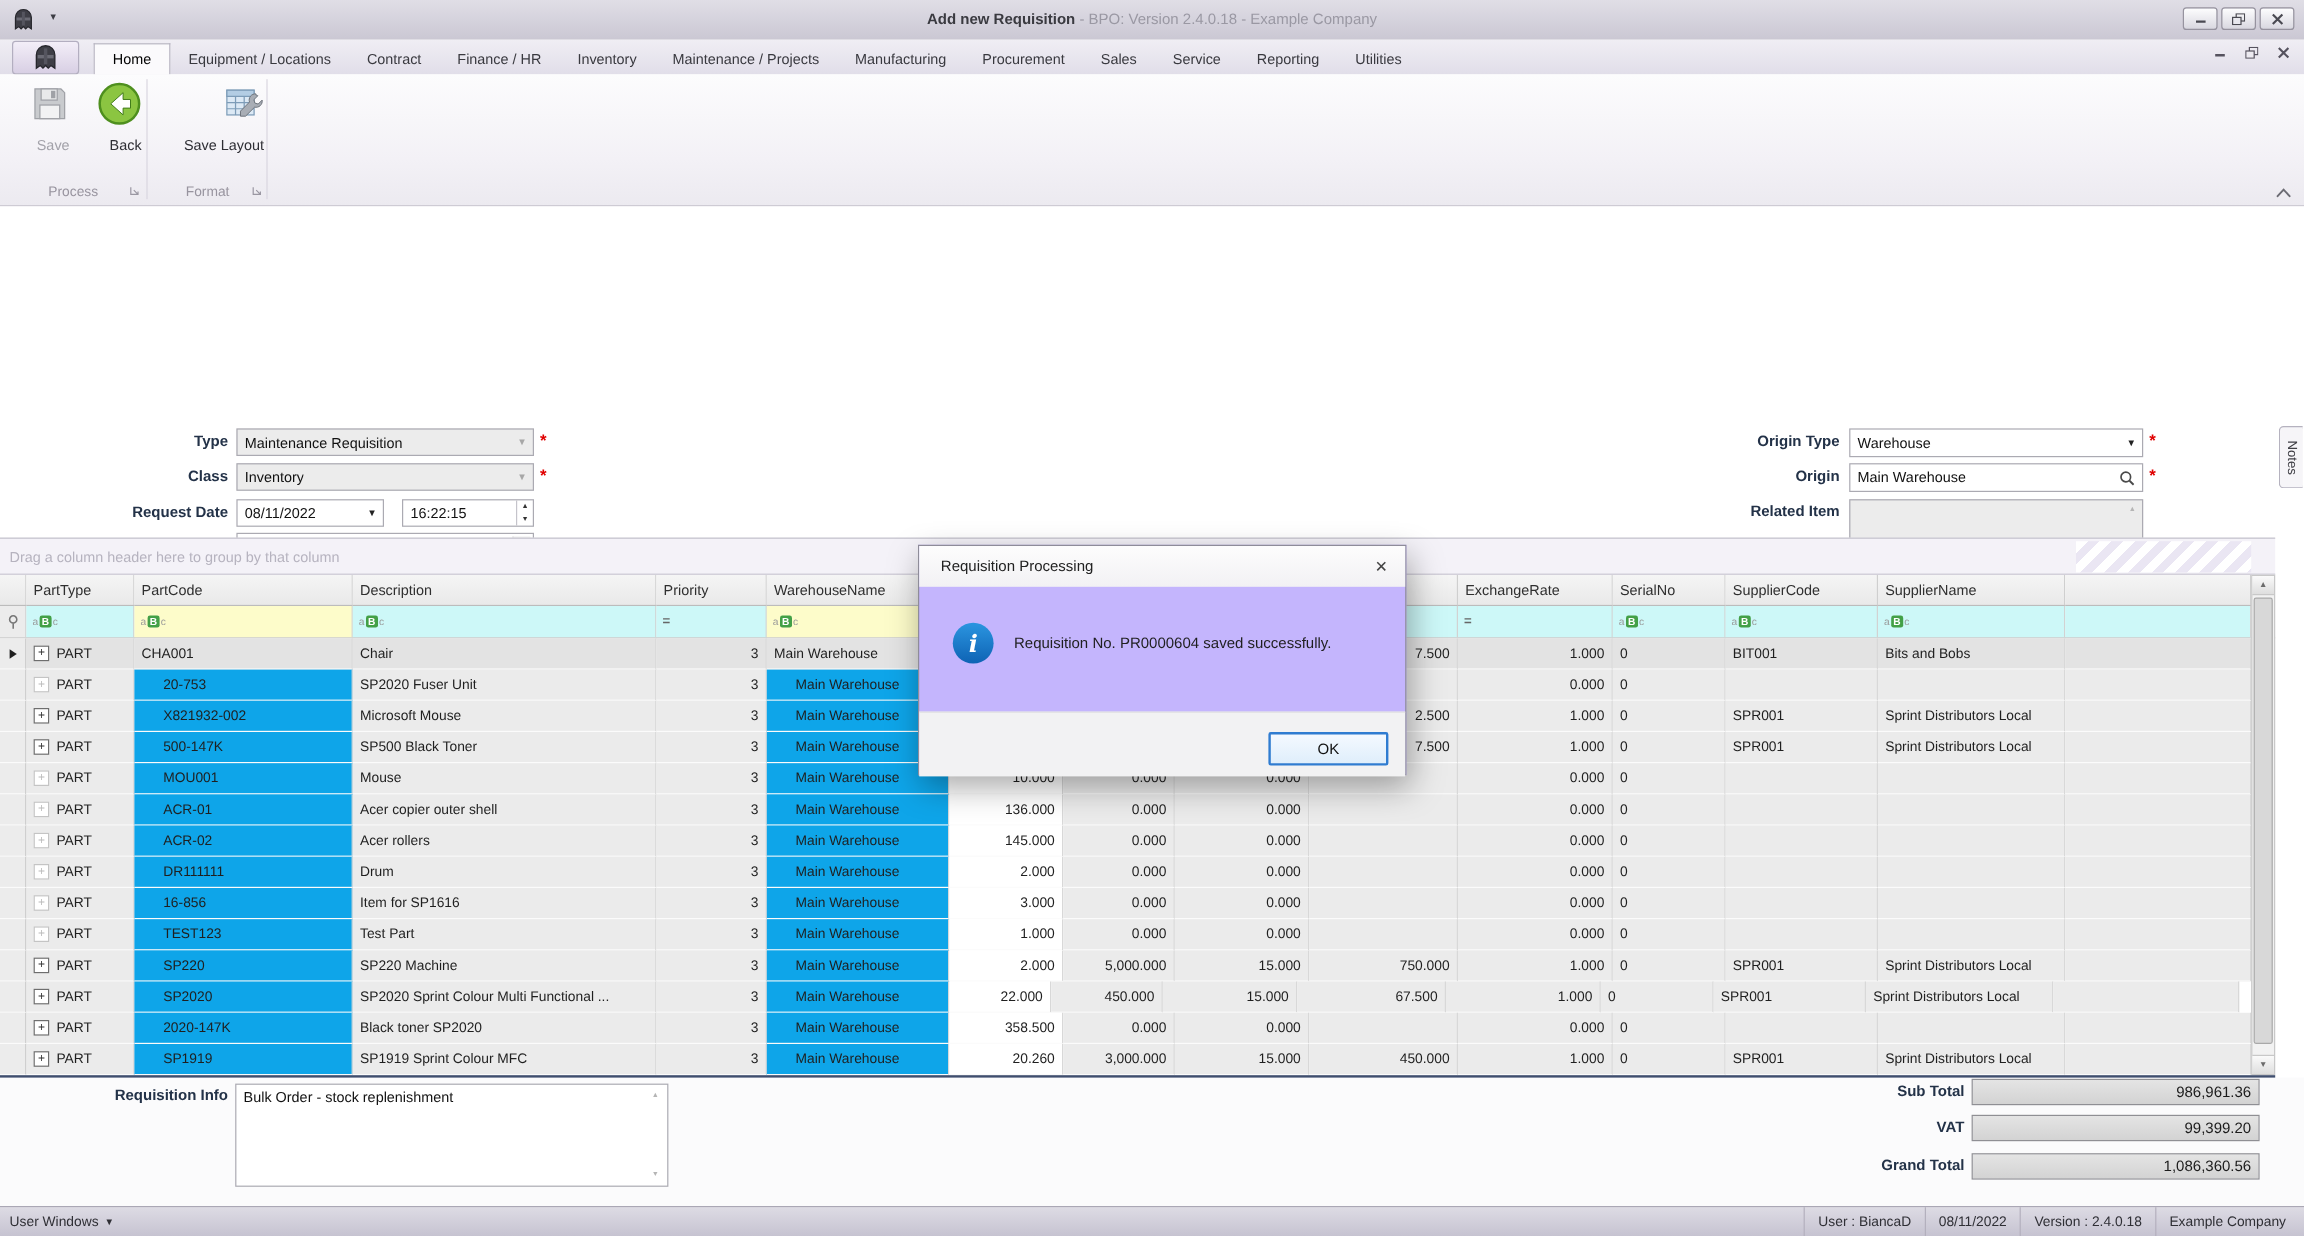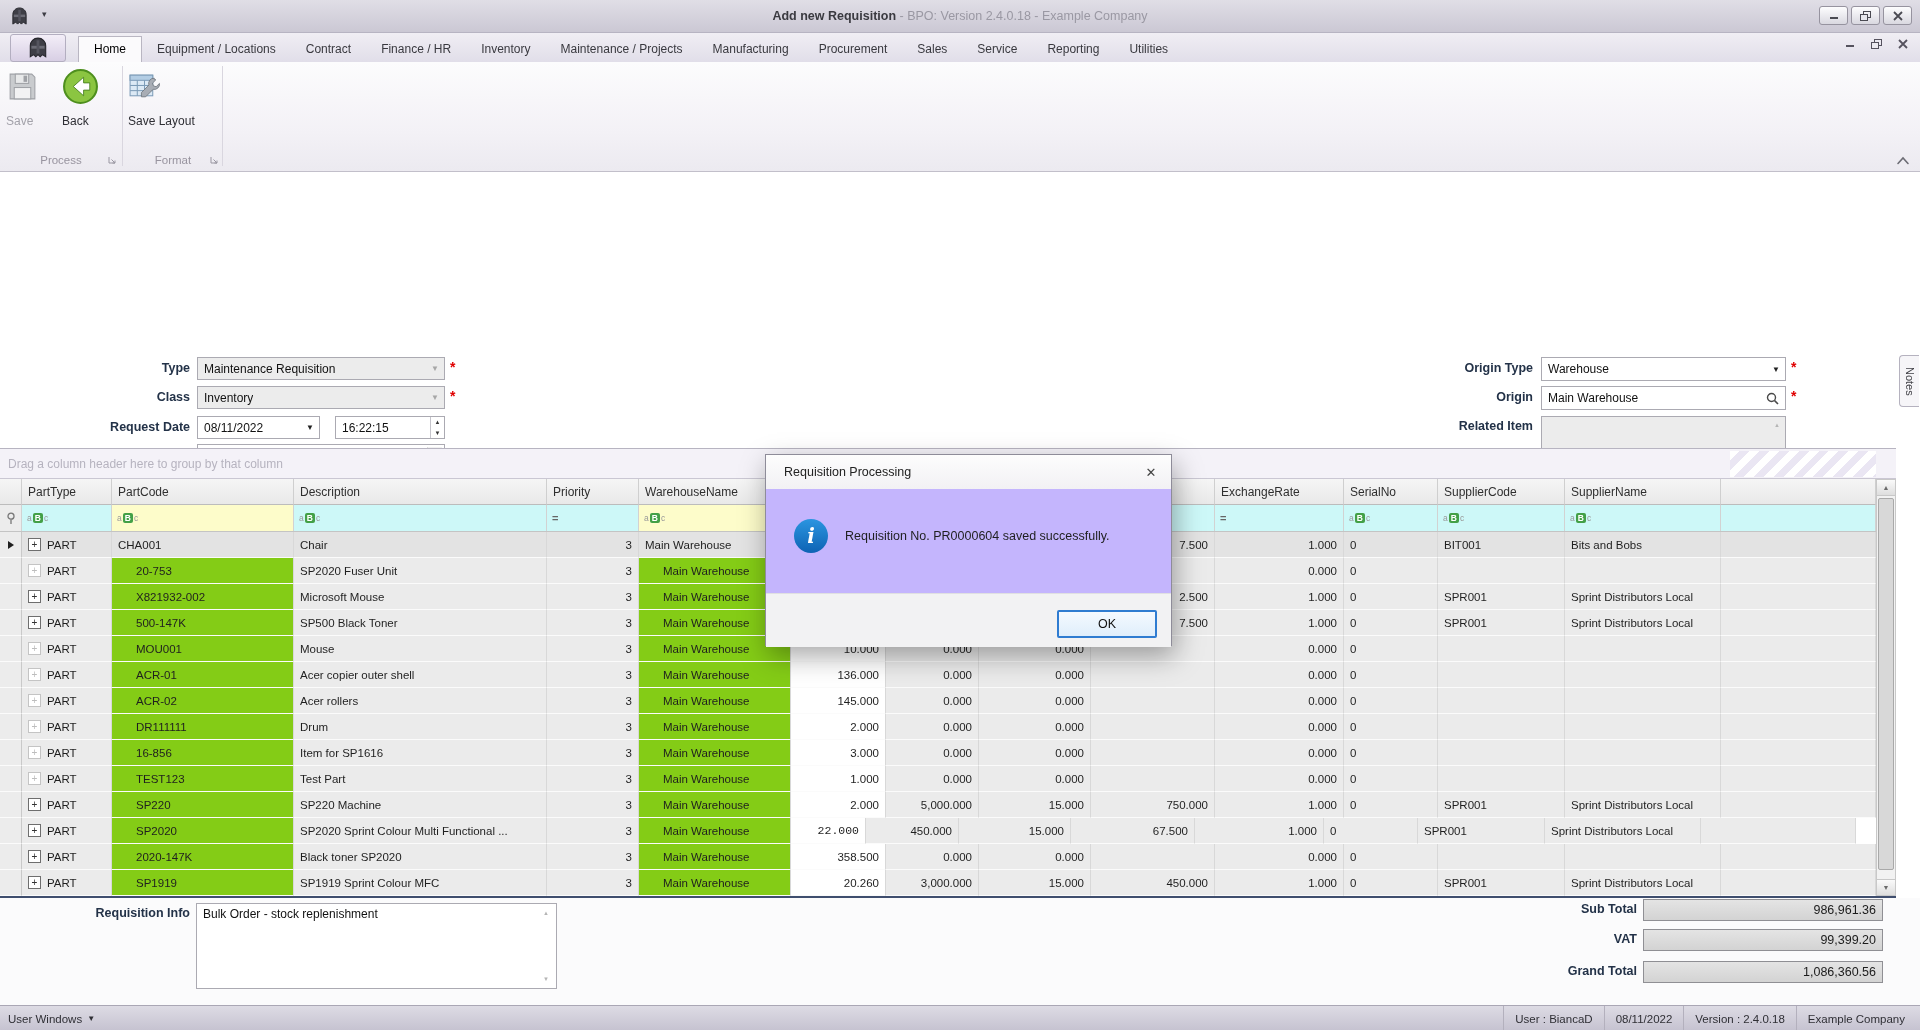--- a/index.html
+++ b/index.html
@@ -29,21 +29,21 @@
   .tabs { position:absolute; left:78px; top:0; height:29px; display:flex; align-items:flex-end; }
   .tab { padding:5px 15px 6px 15px; font-size:12px; color:#39393f; white-space:nowrap; }
   .tab.active { background:#fbfafc; border:1px solid #b9b6c2; border-bottom:none; color:#000; }
   .winbtns-sm { position:absolute; right:12px; top:6px; display:flex; gap:16px; }
   .winbtns-sm svg { display:block; }
 
   
   .ribbon { position:absolute; left:0; top:62px; width:1920px; height:110px;
     background:linear-gradient(#fcfcfd,#f3f1f6 65%,#eceaf0); border-bottom:1px solid #c2bfca; }
   .rb-btn { position:absolute; top:4px; height:86px; display:flex; flex-direction:column;
-    align-items:flex-start; justify-content:flex-start; border-radius:3px; }
+    align-items:flex-end; justify-content:flex-start; border-radius:3px; }
   .rb-icon { height:40px; display:flex; align-items:center; justify-content:center; }
   .rb-label { font-size:12px; color:#2e2e34; margin-top:8px; white-space:nowrap; }
   .rb-btn.disabled .rb-label { color:#a3a2aa; }
   .vsep { position:absolute; top:4px; height:100px; width:1px; background:#d9d6df; }
   .grp { position:absolute; top:90px; height:16px; display:flex; align-items:center; justify-content:center;
     font-size:11.5px; color:#98949f; }
   .grp .launcher { position:absolute; right:2px; bottom:2px; }
   .collapse-btn { position:absolute; left:1892px; top:90px; width:22px; height:16px;
     display:flex; align-items:center; justify-content:center; }
 
@@ -95,21 +95,21 @@
   .fcell.yellow { background:#fdfcca; }
   .fcell.ind { width:22px; background:#ececec; justify-content:center; padding:0; }
   .fz { display:inline-flex; align-items:center; }
   .fz i { font-style:normal; font-size:8.5px; color:#999; }
   .fz b { font-size:8.5px; background:#43a047; color:#fff; border-radius:2px; padding:0 2px; margin:0 1px; }
   .eq { font-size:11px; color:#666; font-weight:bold; }
   .grow { display:flex; height:26px; }
   .dcell { flex-shrink:0; font-size:11.5px; color:#1f1f1f; display:flex; align-items:center;
     padding:0 6px; border-right:1px solid #d8d8d8; border-bottom:1px solid #fbfbfb;
     overflow:hidden; white-space:nowrap; }
-  .dcell.grey { background:#ebebeb; } .dcell.yellow { background:#84cc16;padding-left:24px; }
+  .dcell.grey { background:#ebebeb; } .dcell.yellow { background:#0ea5e9;padding-left:24px; }
   .dcell.white { background:#fff; } .dcell.selc { background:#e3e3e3; }
   .dcell.ar { justify-content:flex-end; }
   .dcell.ind { width:22px; background:#ececec; justify-content:center; padding:0; border-right:1px solid #c9c9c9; }
   .exp { width:13px; height:13px; border:1px solid; display:inline-flex; align-items:center;
     justify-content:center; font-size:10px; line-height:1; margin-right:6px; background:#fff; flex-shrink:0; }
   .exp.dark { border-color:#6e6e6e; color:#333; }
   .exp.light { border-color:#c4c4c4; color:#bdbdbd; }
   .rowmark { width:0; height:0; border-left:6px solid #1f1f1f; border-top:4px solid transparent;
     border-bottom:4px solid transparent; }
   .vscroll { position:absolute; left:1876px; top:30px; width:20px; height:417px; background:#f2f2f2;
@@ -676,21 +676,21 @@
           <div class="dcell grey" style="width: 156px;">Sprint Distributors Local</div>
           <div class="dcell grey" style="width: 155px;"></div>
         </div>
         <div class="grow">
           <div class="dcell ind"></div>
           <div class="dcell grey" style="width: 90px;"><span class="exp dark">+</span>PART</div>
           <div class="dcell yellow" style="width: 182px;">SP2020</div>
           <div class="dcell grey" style="width: 253px;">SP2020 Sprint Colour Multi Functional ...</div>
           <div class="dcell grey ar" style="width: 92px;">3</div>
           <div class="dcell yellow" style="width: 152px;">Main Warehouse</div>
-          <div class="dcell white ar" style="width: 75px; font-family: Liberation Mono, monospace;">22.000</div>
+          <div class="dcell white ar" style="width: 85px;">22.000</div>
           <div class="dcell grey ar" style="width: 93px;">450.000</div>
           <div class="dcell grey ar" style="width: 112px;">15.000</div>
           <div class="dcell grey ar" style="width: 124px;">67.500</div>
           <div class="dcell grey ar" style="width: 129px;">1.000</div>
           <div class="dcell grey" style="width: 94px;">0</div>
           <div class="dcell grey" style="width: 127px;">SPR001</div>
           <div class="dcell grey" style="width: 156px;">Sprint Distributors Local</div>
           <div class="dcell grey" style="width: 155px;"></div>
         </div>
         <div class="grow">

